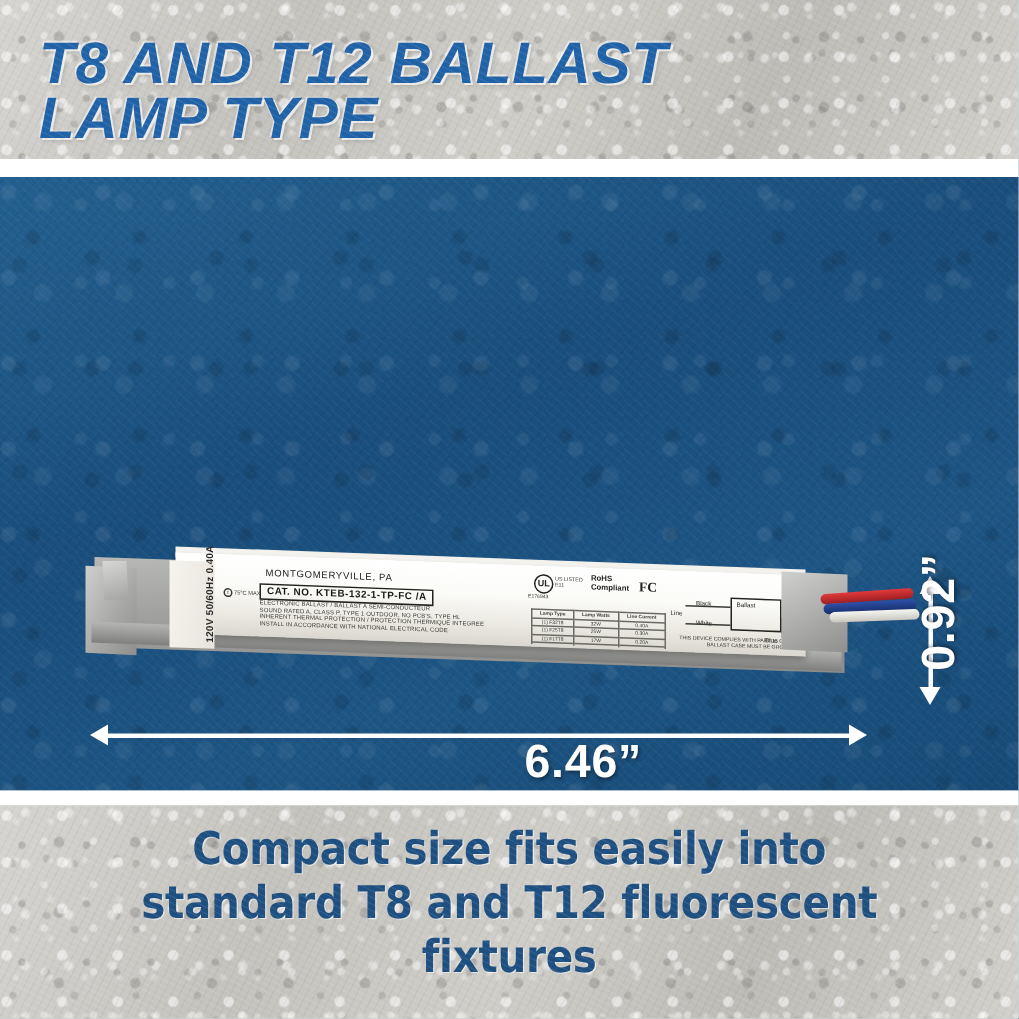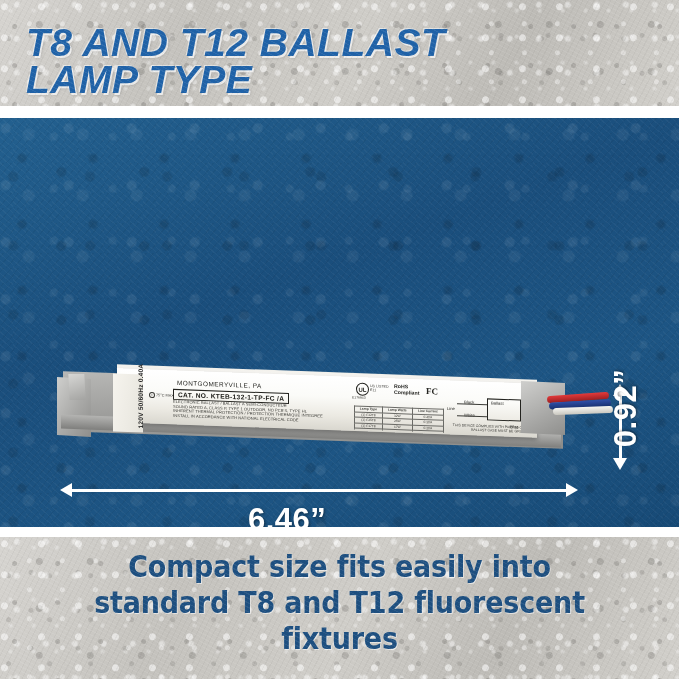--- a/index.html
+++ b/index.html
@@ -186,21 +186,21 @@
     position: absolute; left: 70px; top: 371px; width: 500px; height: 3px;
     background: #ffffff;
   }
   .arrow-h-l, .arrow-h-r {
     position: absolute; top: 365px; width: 0; height: 0;
     border-top: 7px solid transparent; border-bottom: 7px solid transparent;
   }
   .arrow-h-l { left: 60px; border-right: 12px solid #ffffff; }
   .arrow-h-r { left: 566px; border-left: 12px solid #ffffff; }
   #dim-width {
-    position: absolute; left: 248px; top: 384px; width: 180px; text-align: left;
+    position: absolute; left: 248px; top: 372px; width: 180px; text-align: right;
     font-size: 31px; font-weight: bold; color: #ffffff; letter-spacing: .5px;
     text-shadow: 1px 1px 3px rgba(0,0,0,.45);
   }
   .dim-line-v {
     position: absolute; left: 619px; top: 276px; width: 3px; height: 66px; background: #ffffff;
   }
   .arrow-v-t, .arrow-v-b {
     position: absolute; left: 613px; width: 0; height: 0;
     border-left: 7px solid transparent; border-right: 7px solid transparent;
   }

